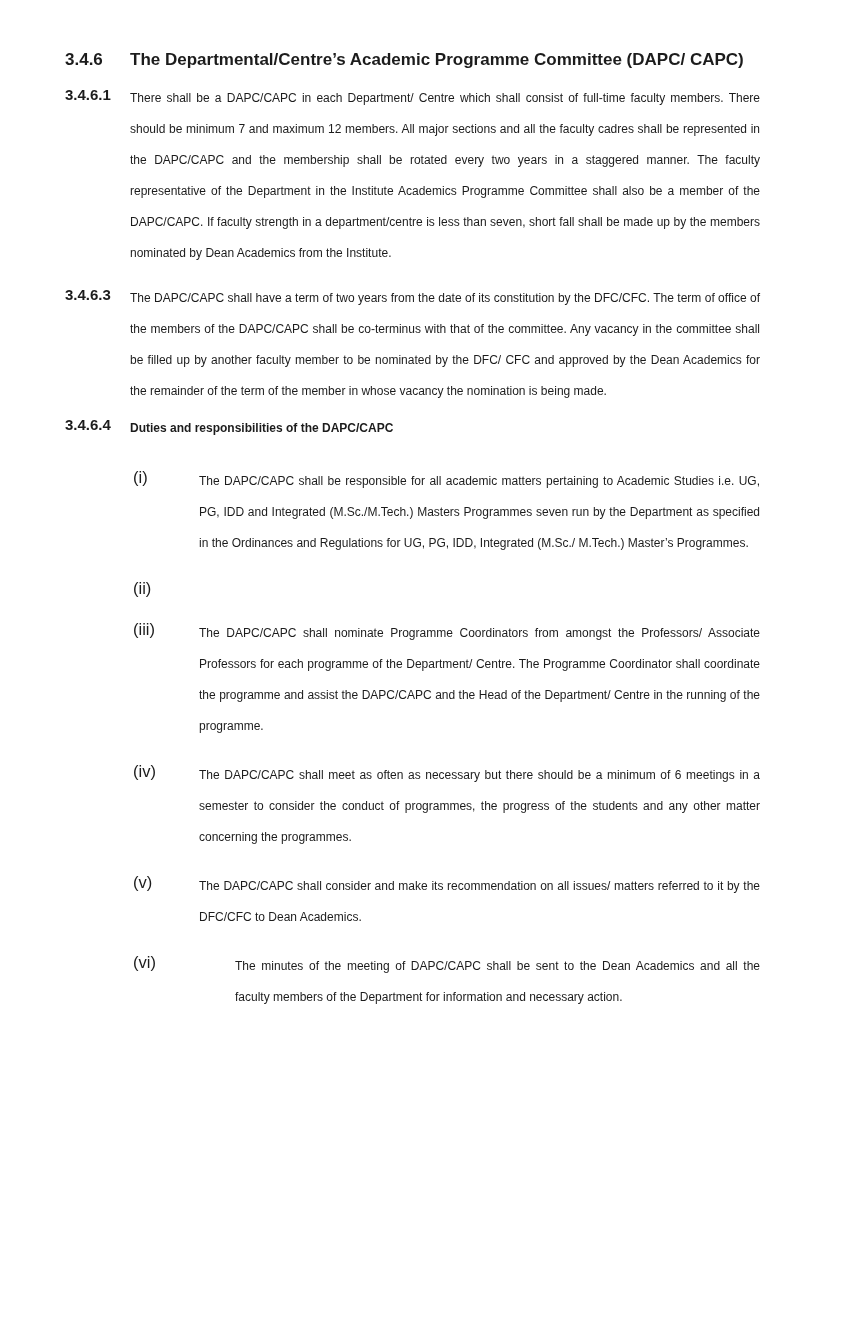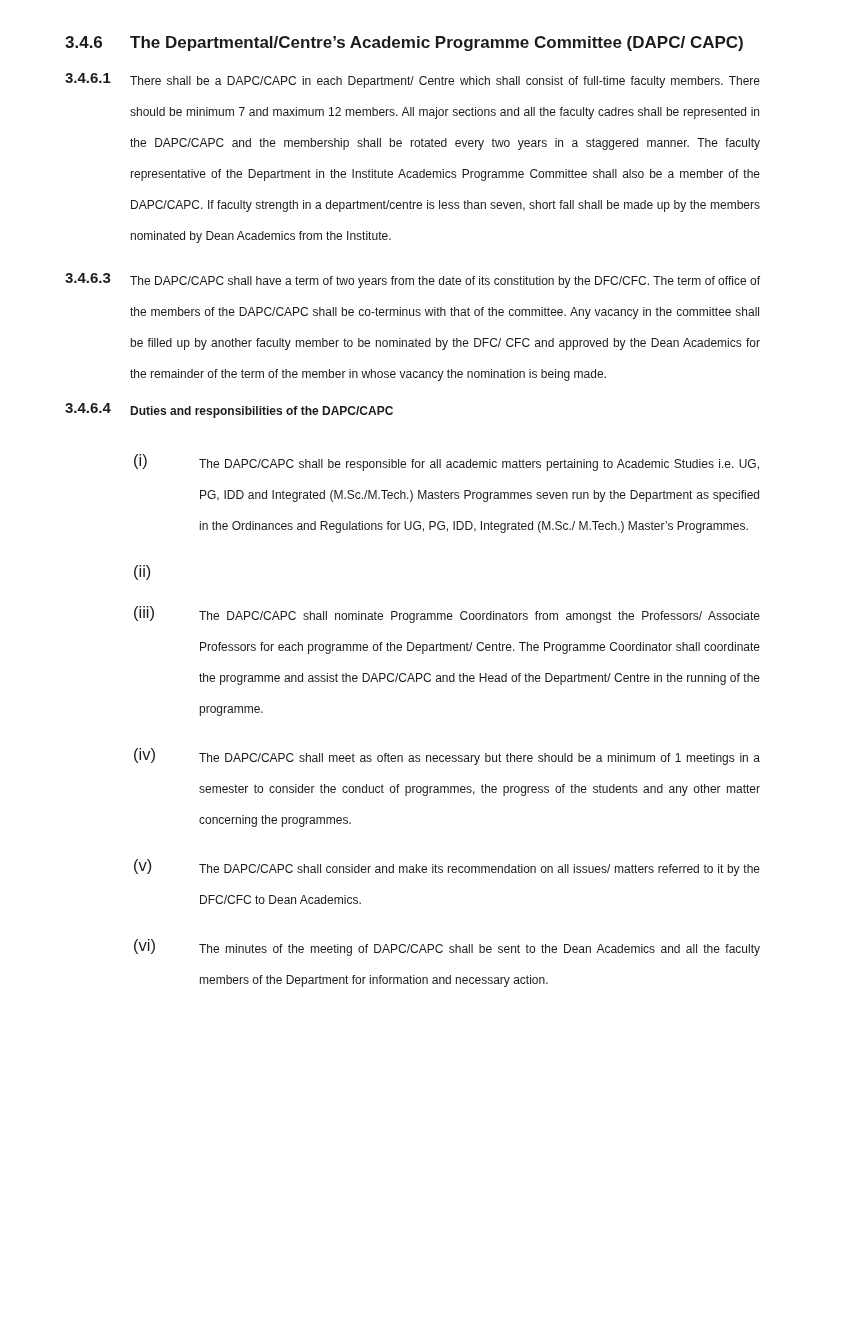--- a/index.html
+++ b/index.html
@@ -7,21 +7,21 @@
   .page {
     width: 863px;
     height: 1320px;
     background: #ffffff;
     color: #1c1c1c;
     font-family: "Liberation Sans", "DejaVu Sans", sans-serif;
     overflow: hidden;
     position: relative;
   }
   .content {
-    padding: 30px 103px 0 65px; 
+    padding: 47px 103px 0 65px; 
   }
   .block {
     display: grid;
     grid-template-columns: 65px 1fr;
     align-items: start;
   }
   .num {
     font-weight: bold;
     font-size: 15px;
     line-height: 23.3px;
@@ -44,21 +44,21 @@
   .mb20 { margin-bottom: 20px; }
   .mb6  { margin-bottom: 6px; }
   .mb22 { margin-bottom: 22px; }
   .duties { margin-left: 68px; } 
   .duty {
     display: grid;
     grid-template-columns: 66px 1fr;
     align-items: start;
     margin-bottom: 18px;
   }
-  .duty:last-child { margin-bottom: 0; }
+  .duty:last-child { margin-bottom: 0; gap: 36px; }
   .marker {
     font-size: 16.5px;
     line-height: 23.3px;
   }
 </style>
 </head>
 <body>
 
 <div class="page">
   <div class="content">
@@ -95,21 +95,21 @@
         <div class="marker">(ii)</div>
       </div>
 
       <div class="duty">
         <div class="marker">(iii)</div>
         <div class="txt">The DAPC/CAPC shall nominate Programme Coordinators from amongst the Professors/ Associate Professors for each programme of the Department/ Centre. The Programme Coordinator shall coordinate the programme and assist the DAPC/CAPC and the Head of the Department/ Centre in the running of the programme.</div>
       </div>
 
       <div class="duty">
         <div class="marker">(iv)</div>
-        <div class="txt">The DAPC/CAPC shall meet as often as necessary but there should be a minimum of 1 meetings in a semester to consider the conduct of programmes, the progress of the students and any other matter concerning the programmes.</div>
+        <div class="txt">The DAPC/CAPC shall meet as often as necessary but there should be a minimum of 6 meetings in a semester to consider the conduct of programmes, the progress of the students and any other matter concerning the programmes.</div>
       </div>
 
       <div class="duty">
         <div class="marker">(v)</div>
         <div class="txt">The DAPC/CAPC shall consider and make its recommendation on all issues/ matters referred to it by the DFC/CFC to Dean Academics.</div>
       </div>
 
       <div class="duty">
         <div class="marker">(vi)</div>
         <div class="txt">The minutes of the meeting of DAPC/CAPC shall be sent to the Dean Academics and all the faculty members of the Department for information and necessary action.</div>

